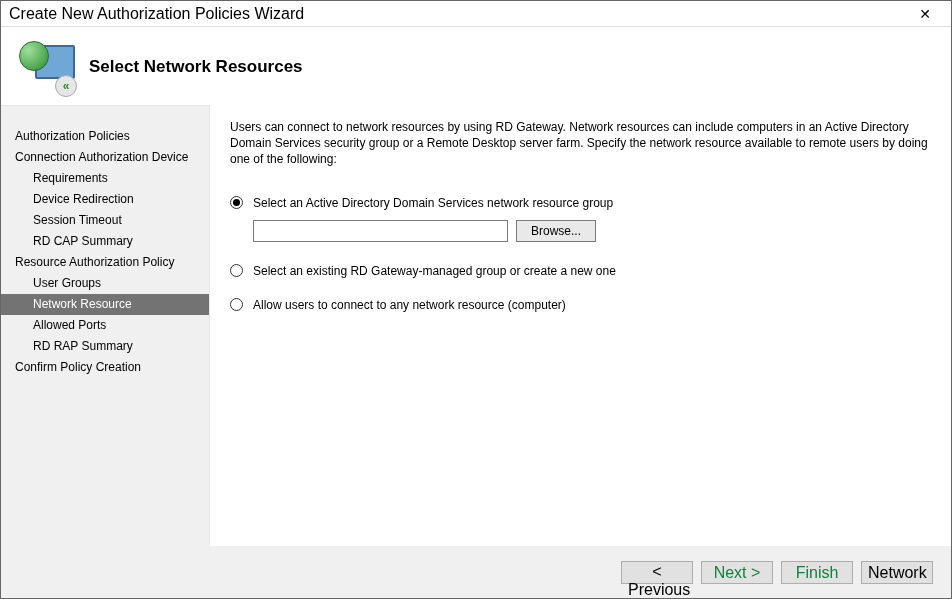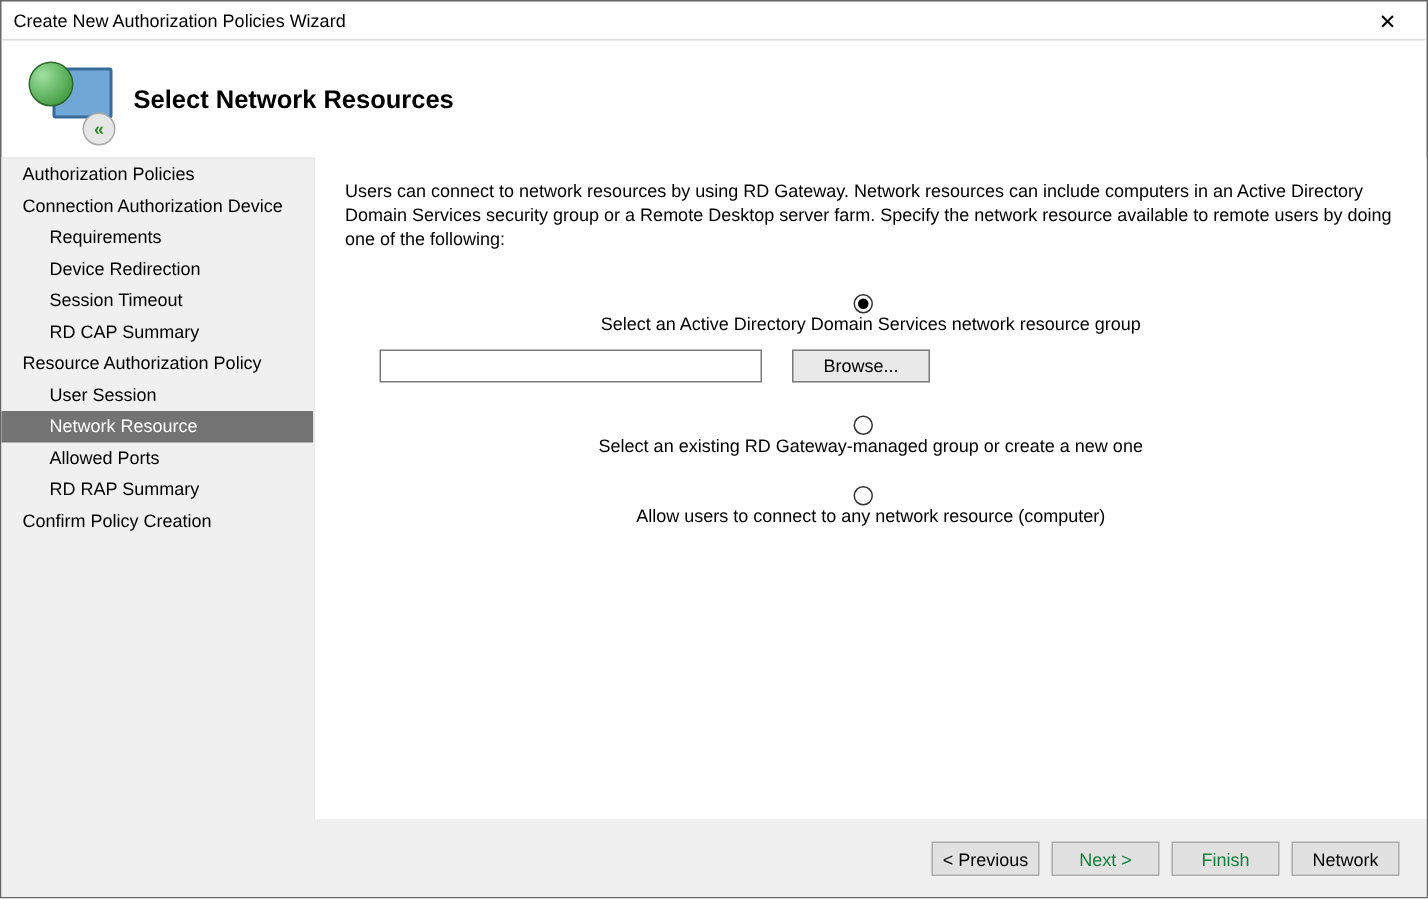--- a/index.html
+++ b/index.html
@@ -1,40 +1,40 @@
 <!DOCTYPE html>
 <html><head>
 <meta charset="utf-8">
 <style>
   * { box-sizing: border-box; }
   html, body { margin: 0; padding: 0; font-family: "Segoe UI", Tahoma, sans-serif; font-size: 12px; color: #000; background: #fff; }
   .window { width: 952px; height: 599px; border: 1px solid #666; position: relative; display: flex; flex-direction: column; }
   .titlebar { height: 26px; display: flex; align-items: center; padding: 0 6px 0 8px; border-bottom: 1px solid #ddd; }
-  .titlebar .title { flex: 1; font-size: 12px; }
+  .titlebar .title { flex: 1; font-size: 16px; }
   .titlebar .close { width: 40px; height: 24px; display: flex; align-items: center; justify-content: center; font-size: 14px; cursor: default; }
   .header { display: flex; align-items: center; padding: 12px 18px 10px 18px; }
   .header-icon { width: 56px; height: 56px; margin-right: 14px; position: relative; }
   .header h1 { font-size: 17px; font-weight: 700; margin: 0; }
   .body { flex: 1; display: flex; min-height: 0; }
-  .sidebar { width: 208px; background: #f0f0f0; border-top: 1px solid #e6e6e6; padding-top: 0; }
+  .sidebar { width: 208px; background: #f0f0f0; border-top: 1px solid #e6e6e6; padding-top: 20px; }
   .sidebar ul { list-style: none; margin: 0; padding: 0; }
   .sidebar li { padding: 2px 0 2px 14px; line-height: 17px; white-space: nowrap; cursor: default; }
   .sidebar li.sub { padding-left: 32px; }
   .sidebar li.selected { background: #737373; color: #fff; }
   .main { flex: 1; background: #fff; border-left: 1px solid #e6e6e6; display: flex; flex-direction: column; }
   .main-content { flex: 1; padding: 14px 20px 0 20px; }
   .intro { line-height: 1.35; margin-bottom: 28px; }
-  .option-row { display: flex; align-items: center; margin-bottom: 10px; flex-direction: column; }
+  .option-row { display: flex; align-items: center; margin-bottom: 10px; }
   .radio { width: 13px; height: 13px; border: 1px solid #333; border-radius: 50%; margin-right: 10px; position: relative; flex-shrink: 0; }
   .radio.checked::after { content: ""; position: absolute; top: 2px; left: 2px; width: 7px; height: 7px; background: #000; border-radius: 50%; }
   .option-sub { display: flex; align-items: center; margin: 6px 0 22px 23px; }
   .text-input { width: 255px; height: 22px; border: 1px solid #7a7a7a; background: #fff; padding: 0 4px; }
-  .browse-btn { width: 92px; height: 22px; margin-left: 20px; border: 1px solid #7a7a7a; background: #e9e9e9; font-size: 12px; cursor: default; display: flex; align-items: center; justify-content: center; }
+  .browse-btn { width: 80px; height: 22px; margin-left: 8px; border: 1px solid #7a7a7a; background: #e9e9e9; font-size: 12px; cursor: default; display: flex; align-items: center; justify-content: center; }
   .footer { height: 52px; display: flex; align-items: center; justify-content: flex-end; padding: 0 18px; gap: 8px; border-top: 1px solid transparent; background: #f0f0f0; }
-  .footer button { width: 72px; height: 23px; border: 1px solid #adadad; background: #e1e1e1; font-size: 12px; cursor: default; }
+  .footer button { width: 72px; height: 23px; border: 1px solid #adadad; background: #e1e1e1; font-size: 16px; cursor: default; }
   .footer button.disabled { color: #15803d; }
   
   .wiz-monitor { position:absolute; right:0; top:6px; width:40px; height:34px; background:#6fa8d6; border:2px solid #3a6a9a; border-radius:2px; }
   .wiz-globe { position:absolute; left:0; top:2px; width:30px; height:30px; border-radius:50%; background: radial-gradient(circle at 30% 30%, #9fe09f, #2a8a2a); border:1px solid #2a6a2a; }
   .wiz-badge { position:absolute; right:-2px; bottom:-2px; width:22px; height:22px; border-radius:50%; background:#e6e6e6; border:1px solid #aaa; display:flex; align-items:center; justify-content:center; color:#2a8a2a; font-weight:700; }
 </style>
 </head>
 <body>
 
 <div class="window">
@@ -57,21 +57,21 @@
 
     <div class="sidebar">
       <ul>
         <li>Authorization Policies</li>
         <li>Connection Authorization Device</li>
         <li class="sub">Requirements</li>
         <li class="sub">Device Redirection</li>
         <li class="sub">Session Timeout</li>
         <li class="sub">RD CAP Summary</li>
         <li>Resource Authorization Policy</li>
-        <li class="sub">User Session</li>
+        <li class="sub">User Groups</li>
         <li class="sub selected">Network Resource</li>
         <li class="sub">Allowed Ports</li>
         <li class="sub">RD RAP Summary</li>
         <li>Confirm Policy Creation</li>
       </ul>
     </div>
 
     <div class="main">
       <div class="main-content">
 

